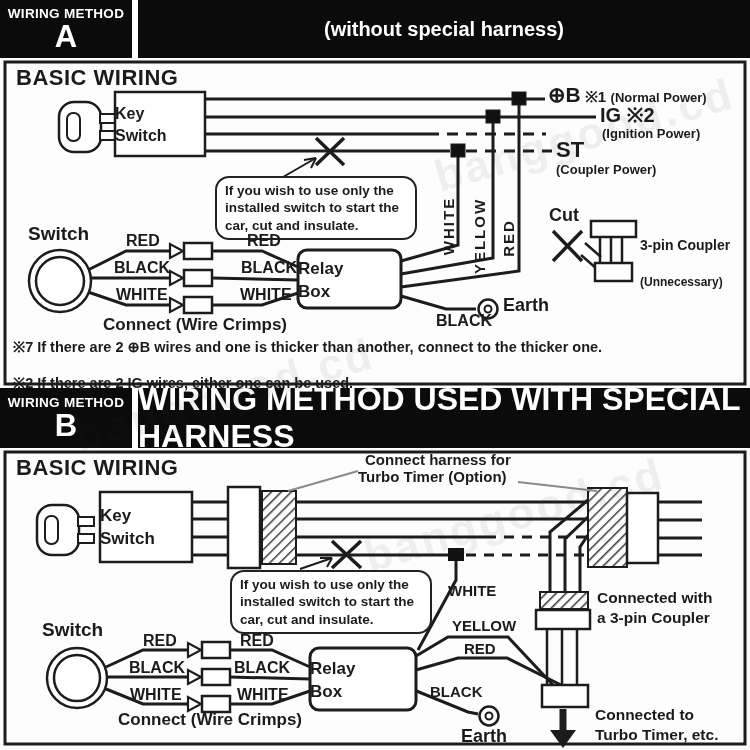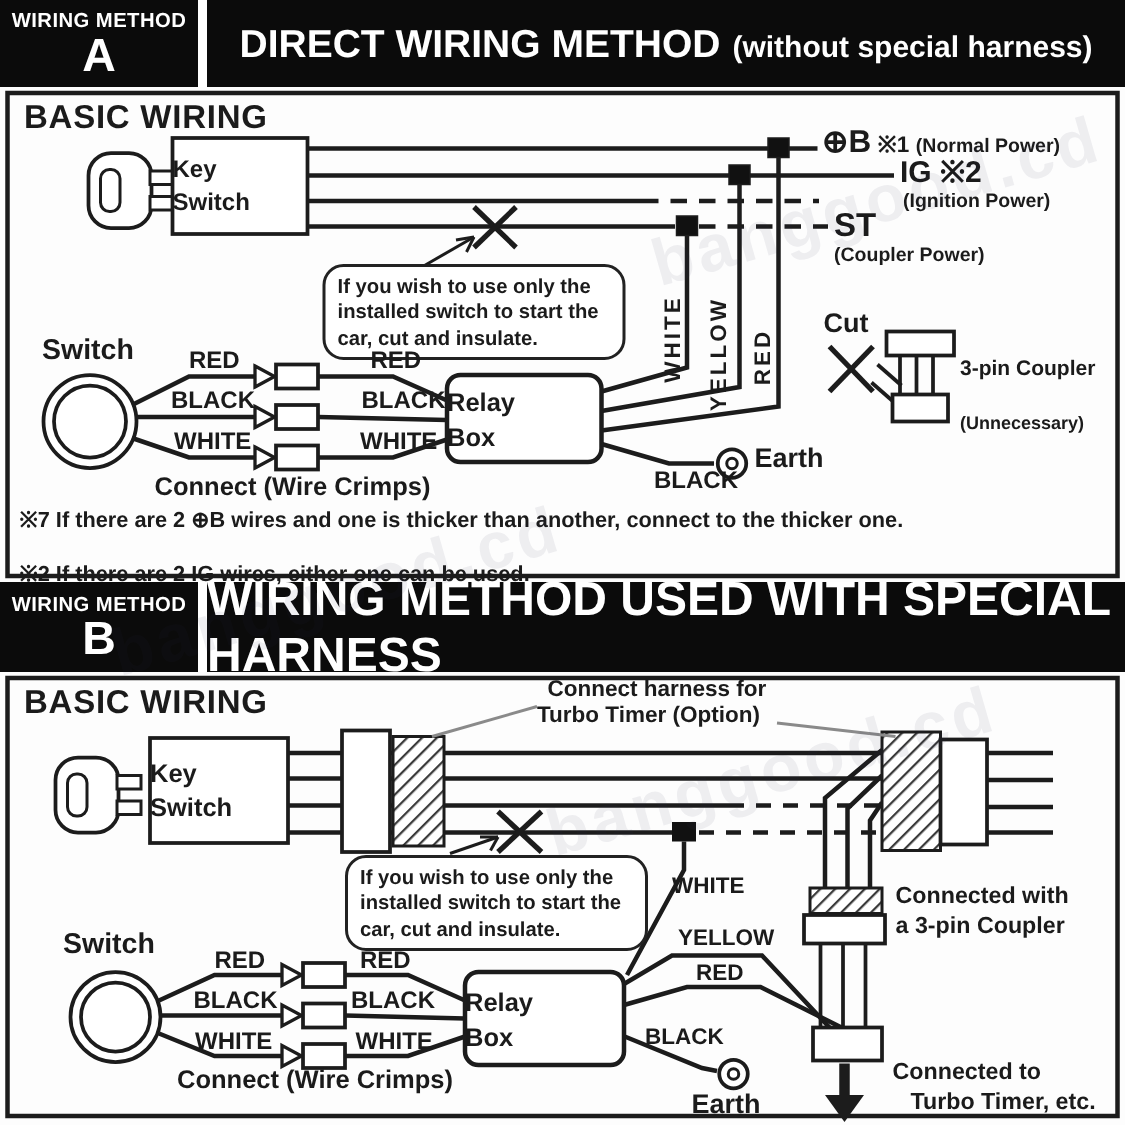--- a/index.html
+++ b/index.html
@@ -229,21 +229,20 @@
 </svg>
 
 <div class="hdr" style="top:0;height:58px;">
   <div class="tag">
     <div class="tg1">WIRING METHOD</div>
     <div class="tg2">A</div>
   </div>
   <div class="gap"></div>
   <div class="ttl">
     <div style="display:flex;align-items:baseline;gap:8px;">
-      <span style="font-size:26px;">DIRECT WIRING METHOD</span>
       <span style="font-size:20px;">(without special harness)</span>
     </div>
   </div>
 </div>
 
 <div class="t" style="left:16px;top:66px;font-size:22px;letter-spacing:.5px;">BASIC WIRING</div>
 
 <div class="boxtext" style="left:115px;top:103px;width:90px;font-size:16px;">
   <div>Key</div>
   <div>Switch</div>
@@ -321,21 +320,21 @@
 </div>
 
 <div class="t" style="left:448px;top:583px;font-size:15px;">WHITE</div>
 <div class="t" style="left:452px;top:618px;font-size:15px;">YELLOW</div>
 <div class="t" style="left:464px;top:641px;font-size:15px;">RED</div>
 <div class="t" style="left:430px;top:684px;font-size:15px;">BLACK</div>
 
 <div class="t" style="left:597px;top:589px;font-size:15.5px;">Connected with</div>
 <div class="t" style="left:597px;top:609px;font-size:15.5px;">a 3-pin Coupler</div>
 <div class="t" style="left:595px;top:706px;font-size:15.5px;">Connected to</div>
-<div class="t" style="left:595px;top:726px;font-size:15.5px;margin-left:12px;">Turbo Timer, etc.</div>
+<div class="t" style="left:595px;top:726px;font-size:15.5px;">Turbo Timer, etc.</div>
 
 <div class="t" style="left:42px;top:620px;font-size:19px;">Switch</div>
 <div class="t" style="left:143px;top:632px;font-size:16px;">RED</div>
 <div class="t" style="left:129px;top:659px;font-size:16px;">BLACK</div>
 <div class="t" style="left:130px;top:686px;font-size:16px;">WHITE</div>
 <div class="t" style="left:240px;top:632px;font-size:16px;">RED</div>
 <div class="t" style="left:234px;top:659px;font-size:16px;">BLACK</div>
 <div class="t" style="left:237px;top:686px;font-size:16px;">WHITE</div>
 
 <div class="boxtext" style="left:310px;top:658px;width:106px;font-size:17px;">

